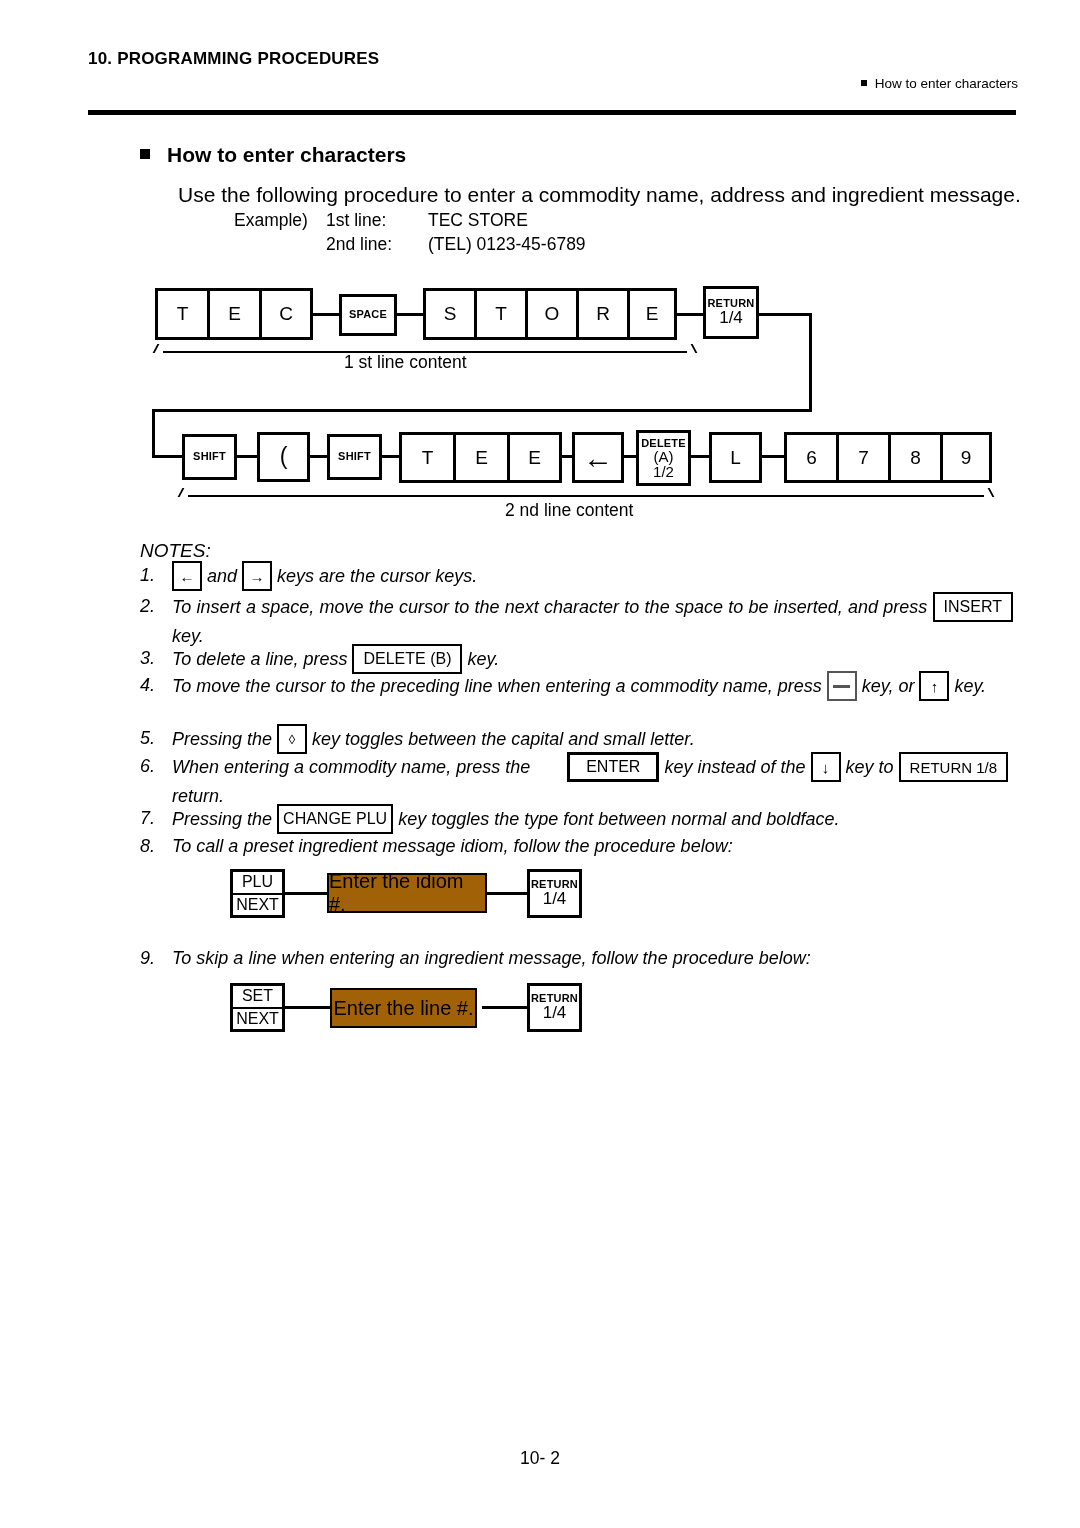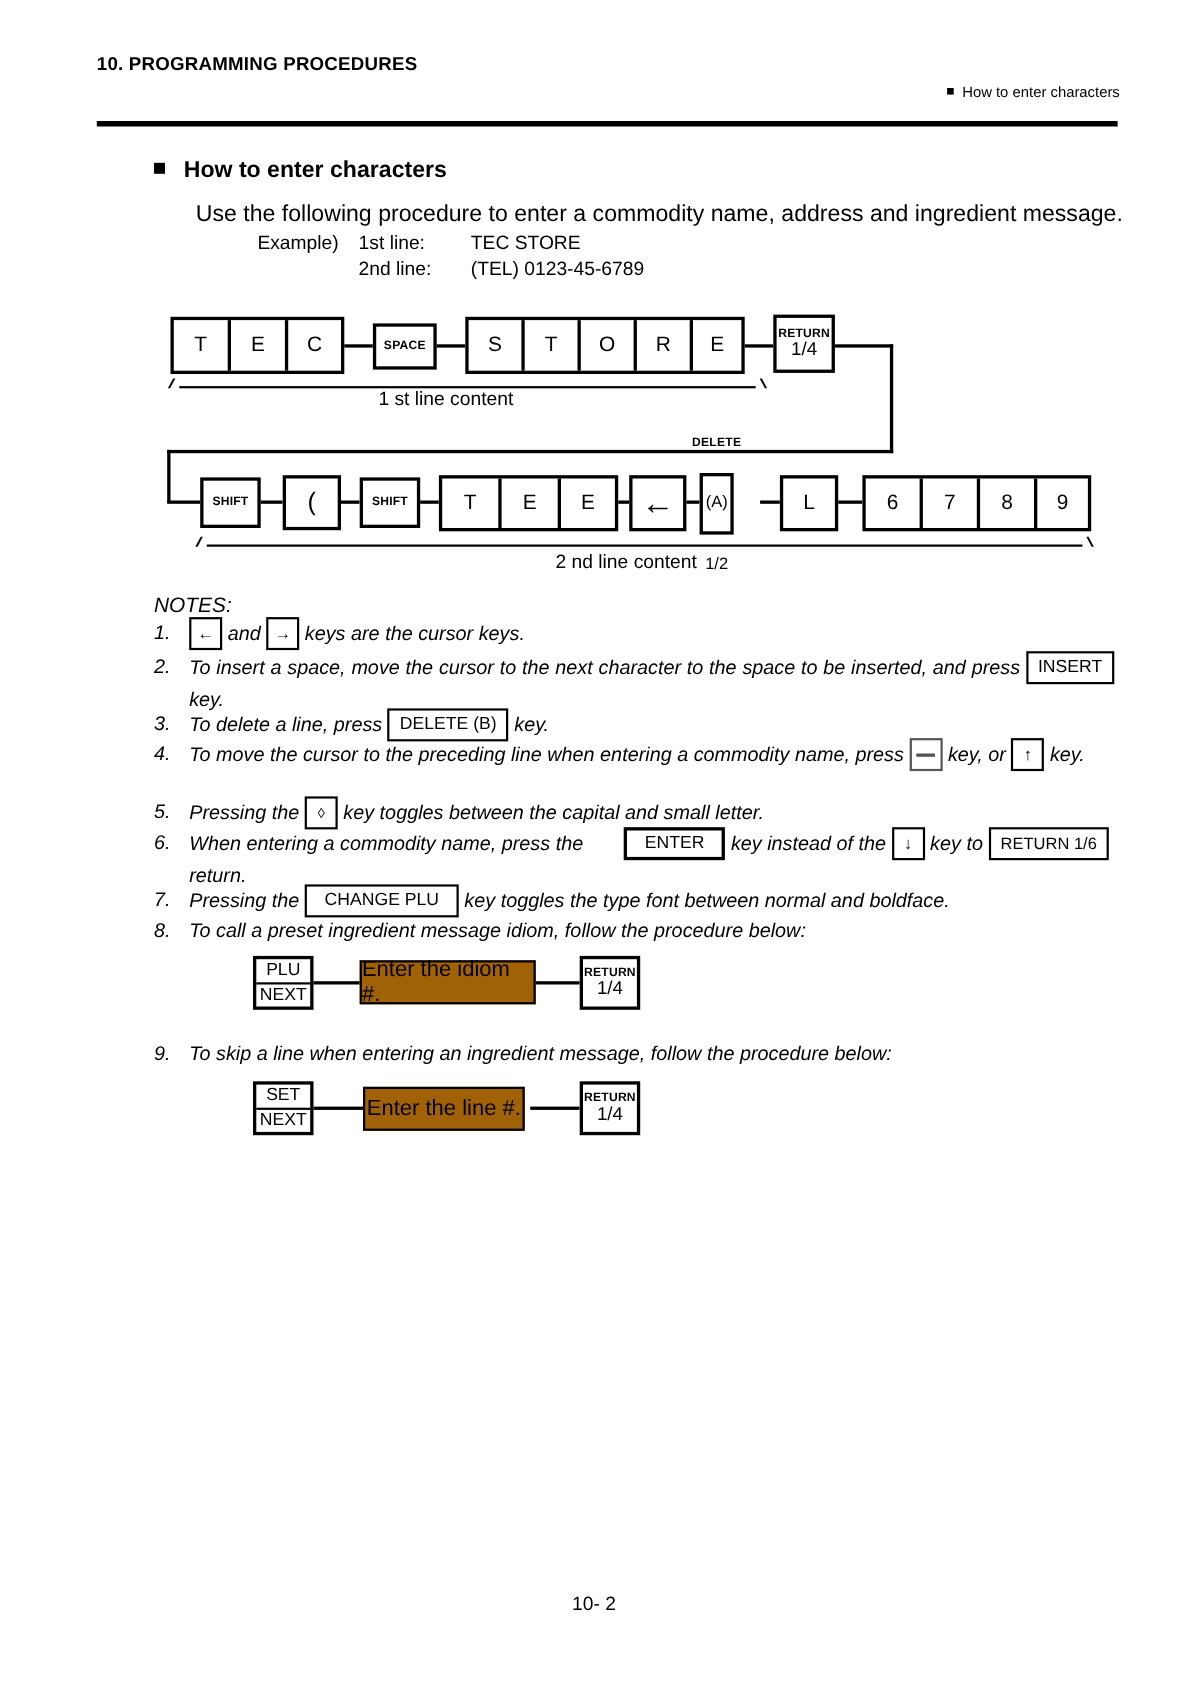--- a/index.html
+++ b/index.html
@@ -206,21 +206,21 @@
   <div style="width:54px">E</div>
   <div style="width:49px">E</div>
 </div>
 
 <div class="wire" style="left:562px; top:455px; width:10px; height:3px;"></div>
 
 <div class="kbox" style="left:572px; top:432px; width:52px; height:51px; font-size:30px; font-weight:bold;">←</div>
 
 <div class="wire" style="left:624px; top:455px; width:12px; height:3px;"></div>
 
-<div class="kbox" style="left:636px; top:430px; width:31px; height:56px; flex-direction:column; line-height:1;gap:41px;">
+<div class="kbox" style="left:636px; top:430px; width:55px; height:56px; flex-direction:column; line-height:1;">
   <span class="lbl-small">DELETE</span>
   <span style="font-size:15px">(A)</span>
   <span style="font-size:15px">1/2</span>
 </div>
 
 <div class="wire" style="left:691px; top:455px; width:18px; height:3px;"></div>
 
 <div class="kbox" style="left:709px; top:432px; width:53px; height:51px;">L</div>
 
 <div class="wire" style="left:762px; top:455px; width:22px; height:3px;"></div>
@@ -292,30 +292,30 @@
 </div>
 
 <div class="note" style="left:140px; top:753px; width:880px;">
   <span class="num">6.</span>
   <span class="body" style="margin-left:32px;">
     <span>When entering a commodity name, press the</span>
     <span class="tk wide" style="border-width:3px; padding:0 16px;margin-left:32px;">ENTER</span>
     <span>key instead of the</span>
     <span class="tk sq">↓</span>
     <span>key to</span>
-    <span class="tk wide" style="font-size:15px;">RETURN 1/6</span>
+    <span class="tk wide" style="font-size:15px;">RETURN 1/8</span>
     <span>return.</span>
   </span>
 </div>
 
 <div class="note" style="left:140px; top:805px; width:880px;">
   <span class="num">7.</span>
   <span class="body" style="margin-left:32px;">
     <span>Pressing the</span>
-    <span class="tk wide" style="padding:0 16px;">CHANGE PLU</span>
+    <span class="tk wide" style="padding:0 4px;">CHANGE PLU</span>
     <span>key toggles the type font between normal and boldface.</span>
   </span>
 </div>
 
 <div class="note" style="left:140px; top:833px; width:880px;">
   <span class="num">8.</span>
   <span class="body" style="margin-left:32px;">To call a preset ingredient message idiom, follow the procedure below:</span>
 </div>
 
 <div class="splitkey" style="left:230px; top:869px; width:55px; height:49px;">

